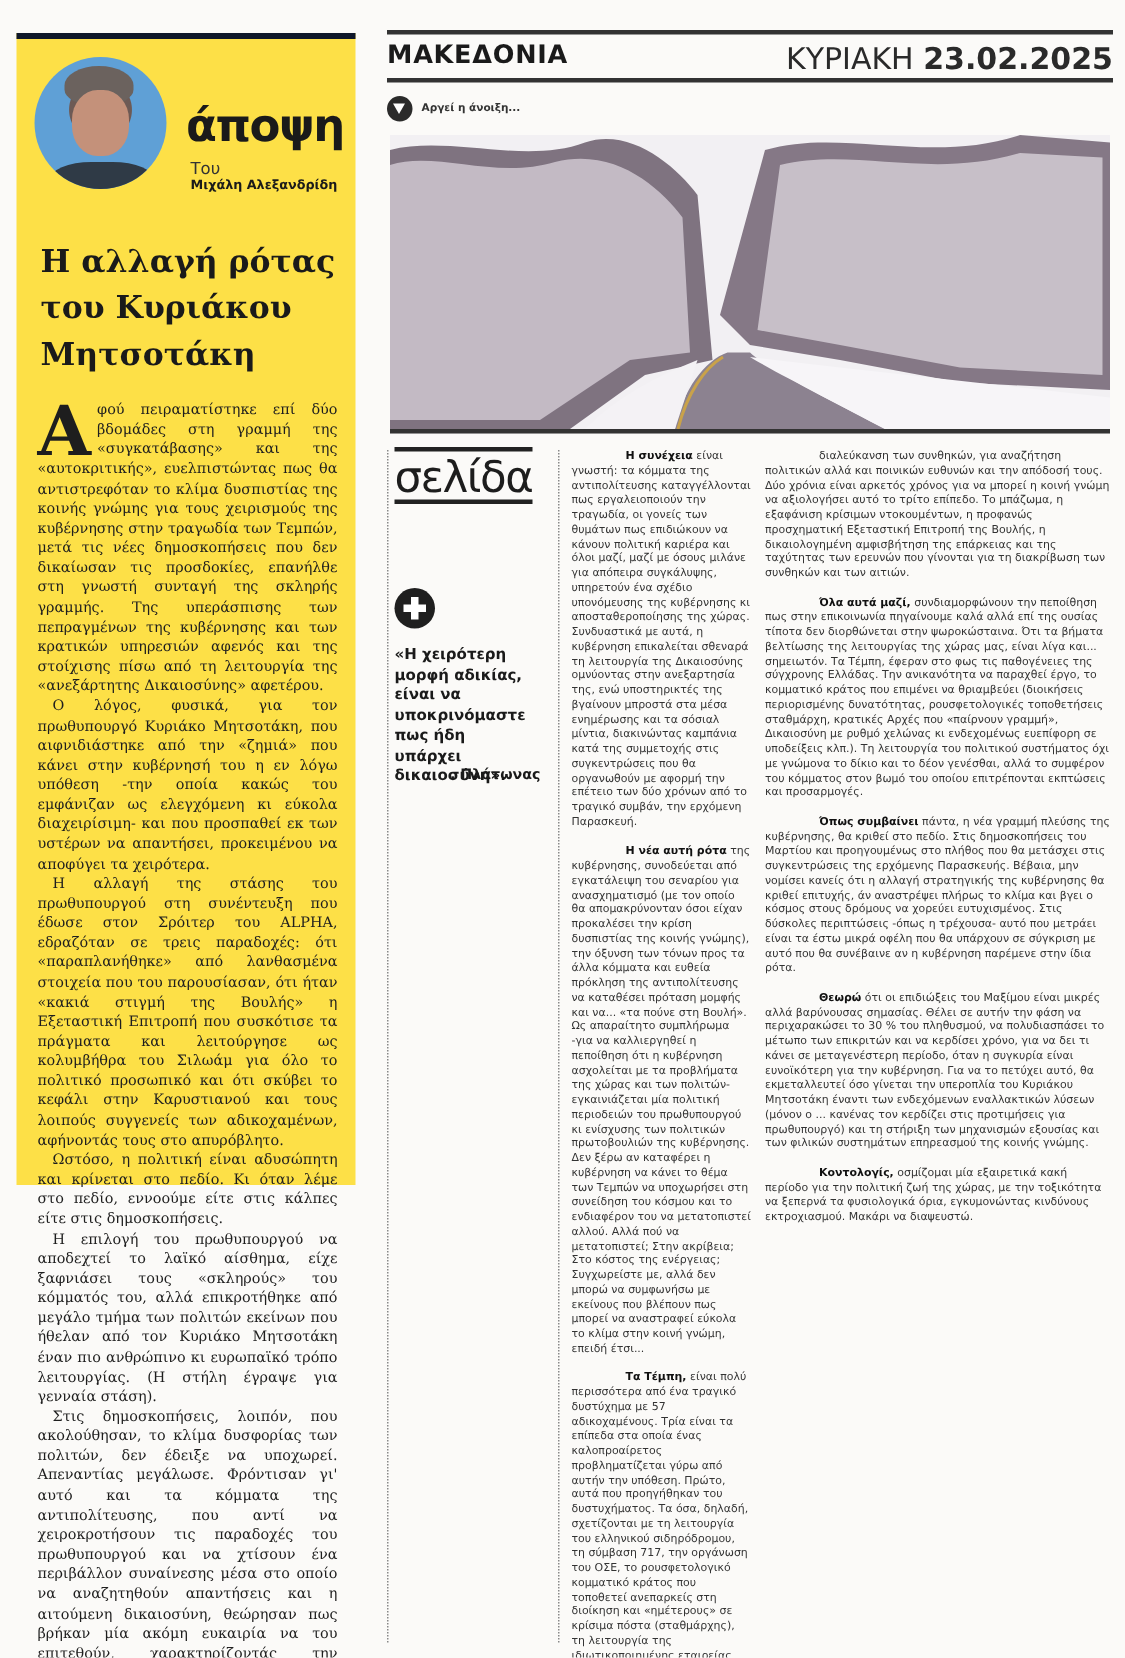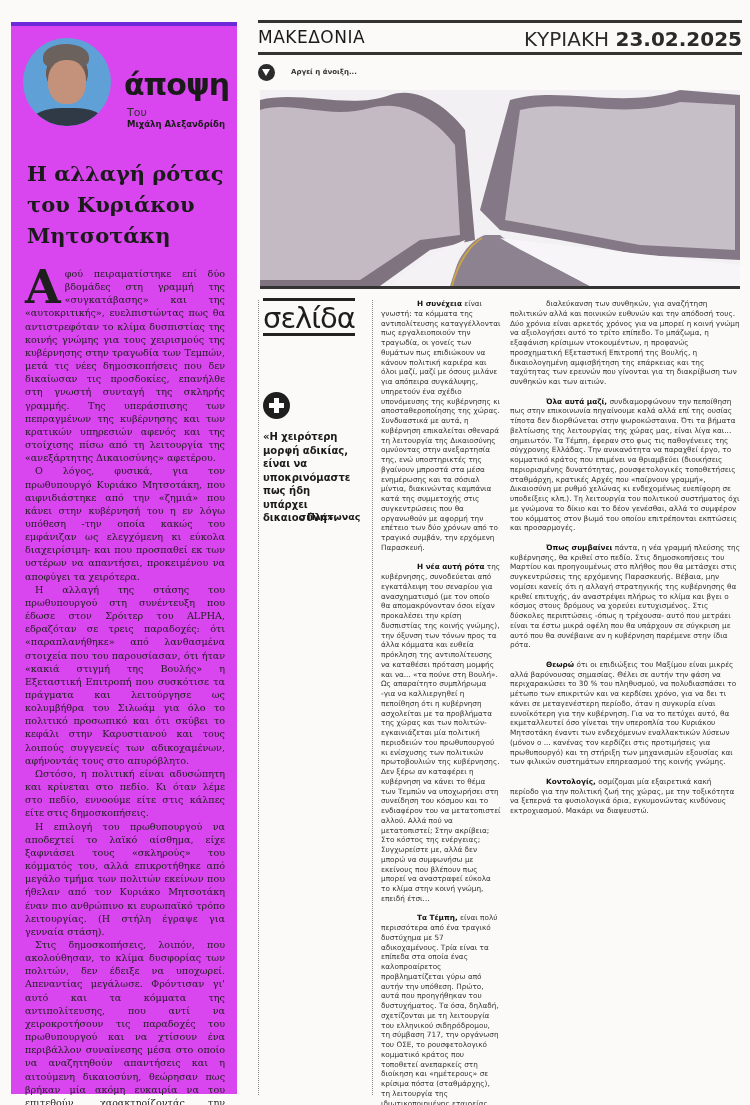--- a/index.html
+++ b/index.html
@@ -1,40 +1,40 @@
 <!DOCTYPE html>
 <html><head>
 <meta charset="utf-8">
 <style>
   html, body { margin:0; padding:0; }
   body { width:750px; height:1105px; background:#fbfaf8; position:relative; overflow:hidden; font-family:"DejaVu Sans", sans-serif; color:#1d1d1d; }
 
   
-  .opinion { position:absolute; left:11px; top:22px; width:226px; height:1072px; background:#d946ef; border-top:4px solid #6d28d9; box-sizing:border-box; }
+  .opinion { position:absolute; left:11px; top:22px; width:226px; height:768px; background:#fde047; border-top:4px solid #0f172a; box-sizing:border-box; }
   .op-head { position:relative; height:110px; }
   .avatar { position:absolute; left:12px; top:12px; width:88px; height:88px; border-radius:50%; background:radial-gradient(circle at 50% 40%, #c99a83 0 22%, #6d5a55 23% 30%, #5fa0d6 31% 100%); overflow:hidden; }
   .avatar .hair { position:absolute; left:20px; top:6px; width:46px; height:26px; border-radius:50% 50% 40% 40%; background:#6b625e; }
   .avatar .face { position:absolute; left:25px; top:22px; width:38px; height:44px; border-radius:45%; background:#c4917a; }
   .avatar .shirt { position:absolute; left:10px; top:70px; width:70px; height:30px; border-radius:40% 40% 0 0; background:#2f3a46; }
   .op-label { position:absolute; left:113px; top:44px; font-family:"DejaVu Sans", sans-serif; font-weight:bold; font-size:30px; letter-spacing:-1px; color:#1a1a1a; line-height:1; }
   .op-by { position:absolute; left:116px; top:80px; font-size:11px; color:#333; }
   .op-author { position:absolute; left:116px; top:93px; font-size:8.5px; font-weight:bold; color:#1a1a1a; }
   .op-title { margin:22px 10px 0 16px; font-family:"DejaVu Serif", serif; font-weight:bold; font-size:21px; line-height:31px; color:#1a1a1a; }
   .op-body { margin:16px 12px 0 14px; font-family:"DejaVu Serif", serif; font-size:9.6px; line-height:13.15px; text-align:justify; color:#1e1e1e; }
   .op-body p { margin:0; text-indent:10px; }
   .op-body p.first { text-indent:0; }
   .dropcap { float:left; font-family:"DejaVu Serif", serif; font-weight:bold; font-size:46px; line-height:36px; margin:2px 4px 0 0; }
 
   
   .masthead { position:absolute; left:258px; top:20px; width:484px; height:29px; border-top:3px solid #333; border-bottom:3px solid #333; }
-  .paper-name { position:absolute; left:0; top:4px; font-weight:normal; font-size:17px; letter-spacing:0.5px; color:#1a1a1a;text-align:right; }
+  .paper-name { position:absolute; left:0; top:4px; font-weight:bold; font-size:17px; letter-spacing:0.5px; color:#1a1a1a;text-align:right; }
   .paper-date { position:absolute; right:0; top:4px; font-size:20px; color:#2a2a2a; }
   .paper-date b { font-weight:bold; }
 
-  .photo-cap { position:absolute; left:258px; top:63px; height:18px; display:flex; align-items:center; gap:16px; }
+  .photo-cap { position:absolute; left:258px; top:63px; height:18px; display:flex; align-items:center; gap:6px; }
   .cap-icon { width:17px; height:17px; border-radius:50%; background:#2b2b2b; position:relative; }
   .cap-icon:after { content:""; position:absolute; left:4px; top:5px; border-left:4.5px solid transparent; border-right:4.5px solid transparent; border-top:7px solid #fff; }
   .cap-text { font-size:7px; font-weight:bold; color:#333; }
 
   .photo { position:absolute; left:260px; top:90px; width:480px; height:196px; overflow:hidden; background:#e9e6ea; border-bottom:3px solid #333; }
   .photo svg { display:block; }
 
   
   .pagebox { position:absolute; left:263px; top:298px; width:92px; }
   .pb-rule { height:3px; background:#222; }

